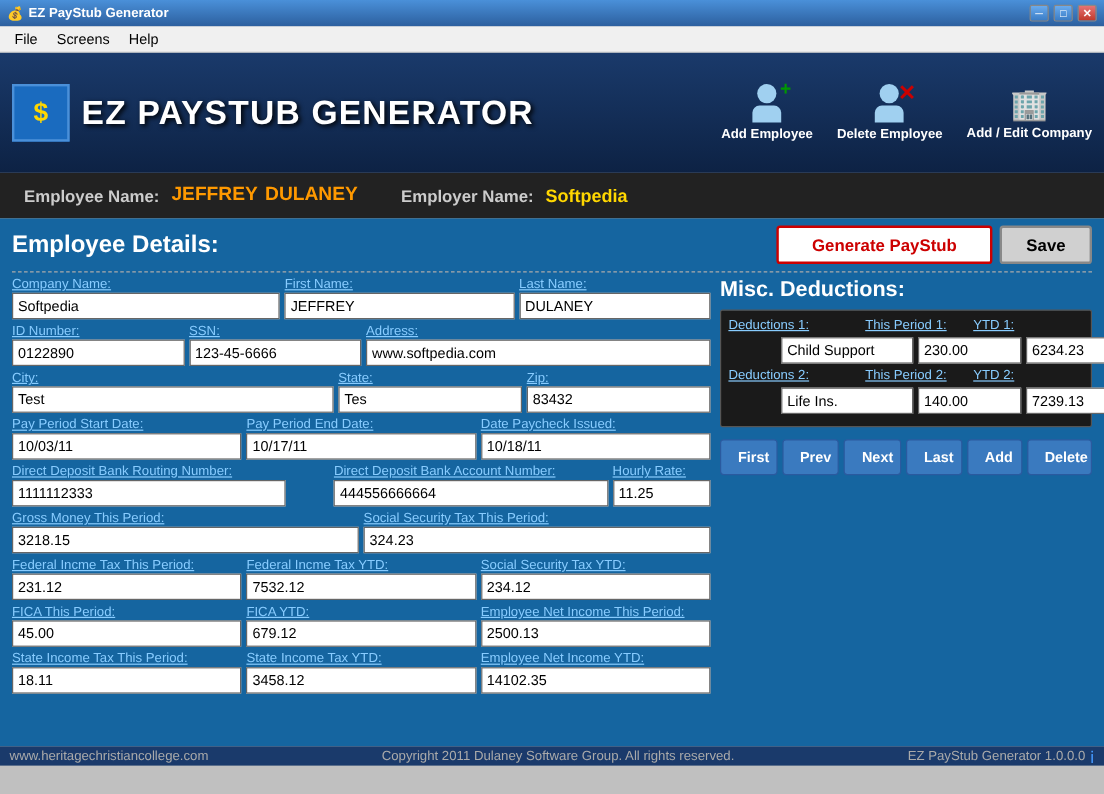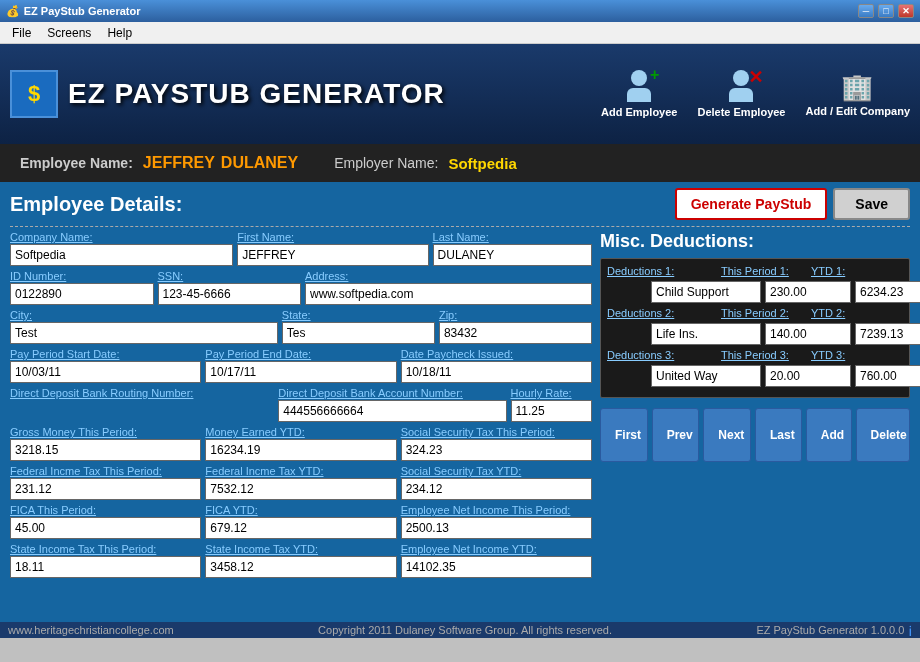--- a/index.html
+++ b/index.html
@@ -96,21 +96,21 @@
       height: 38px;
       display: flex;
       align-items: center;
       padding: 0 20px;
       gap: 6px;
       font-size: 14px;
     }
     .emp-name-label { color: #ccc; font-weight: bold; }
     .emp-first { color: #ff9900; font-weight: bold; font-size: 16px; margin-left: 4px; }
     .emp-last { color: #ff9900; font-weight: bold; font-size: 16px; }
-    .employer-label { color: #ccc; font-weight: normal; margin-left: 30px; }
+    .employer-label { color: #ccc; font-weight: bold; margin-left: 30px; }
     .employer-name { color: #ffd700; font-size: 15px; font-weight: bold; margin-left: 4px; }
 
     
     .main-content {
       background: #1565a0;
       padding: 6px 10px;
       min-height: 440px;
     }
 
     
@@ -127,21 +127,21 @@
     }
     .header-buttons {
       display: flex;
       gap: 6px;
       align-items: center;
     }
     .btn-generate {
       background: white;
       color: #cc0000;
       border: 2px solid #cc0000;
-      padding: 6px 14px;
+      padding: 6px 28px;
       font-size: 14px;
       font-weight: bold;
       cursor: pointer;
       border-radius: 3px;
     }
     .btn-save {
       background: #d0d0d0;
       color: black;
       border: 2px solid #888;
       padding: 6px 20px;
@@ -236,21 +236,21 @@
     .nav-buttons {
       display: flex;
       justify-content: flex-end;
       gap: 4px;
       margin-top: 10px;
     }
     .nav-btn {
       background: #3a7abf;
       color: white;
       border: 1px solid #2a5a9f;
-      padding: 19px 14px;
+      padding: 7px 14px;
       font-size: 12px;
       font-weight: bold;
       cursor: pointer;
       border-radius: 3px;
       min-width: 44px;
     }
 
     
     .footer {
       background: #1a3a6b;
@@ -416,39 +416,36 @@
         </div>
         <div class="field-group">
           <label class="field-label">Date Paycheck Issued:</label>
           <input class="field-input" type="text" value="10/18/11" style="">
         </div>
       </div>
 
       <div class="field-row">
         <div class="field-group" style="flex:1.4;">
           <label class="field-label">Direct Deposit Bank Routing Number:</label>
+          <input class="field-input" type="text" value="1111112333" style="">
         </div>
         <div class="field-group" style="flex:1.4;padding-left:36px;">
           <label class="field-label">Direct Deposit Bank Account Number:</label>
           <input class="field-input" type="text" value="444556666664" style="">
         </div>
         <div class="field-group" style="flex:0.5;">
           <label class="field-label">Hourly Rate:</label>
           <input class="field-input" type="text" value="11.25" style="">
         </div>
       </div>
 
       <div class="field-row">
         <div class="field-group">
           <label class="field-label">Gross Money This Period:</label>
           <input class="field-input" type="text" value="3218.15" style="">
-        </div>
-        <div class="field-group">
-          <label class="field-label">Money Earned YTD:</label>
-          <input class="field-input" type="text" value="16234.19" style="">
         </div>
         <div class="field-group">
           <label class="field-label">Social Security Tax This Period:</label>
           <input class="field-input" type="text" value="324.23" style="">
         </div>
       </div>
 
       <div class="field-row">
         <div class="field-group">
           <label class="field-label">Federal Incme Tax This Period:</label>
@@ -520,32 +517,20 @@
             <span class="ded-header-label ded-period-col">This Period 2:</span>
             <span class="ded-header-label ded-ytd-col">YTD 2:</span>
           </div>
           <div class="ded-row">
             <input class="ded-input ded-name-input" type="text" value="Life Ins." style="">
             <input class="ded-input ded-period-input" type="text" value="140.00" style="">
             <input class="ded-input ded-ytd-input" type="text" value="7239.13" style="">
           </div>
         </div>
 
-        <div>
-          <div class="ded-header-row">
-            <span class="ded-header-label ded-label-col">Deductions 3:</span>
-            <span class="ded-header-label ded-period-col">This Period 3:</span>
-            <span class="ded-header-label ded-ytd-col">YTD 3:</span>
-          </div>
-          <div class="ded-row">
-            <input class="ded-input ded-name-input" type="text" value="United Way" style="">
-            <input class="ded-input ded-period-input" type="text" value="20.00" style="">
-            <input class="ded-input ded-ytd-input" type="text" value="760.00" style="">
-          </div>
-        </div>
 
       </div>
 
       <div class="nav-buttons">
         <button class="nav-btn">First</button>
         <button class="nav-btn">Prev</button>
         <button class="nav-btn">Next</button>
         <button class="nav-btn">Last</button>
         <button class="nav-btn">Add</button>
         <button class="nav-btn">Delete</button>

